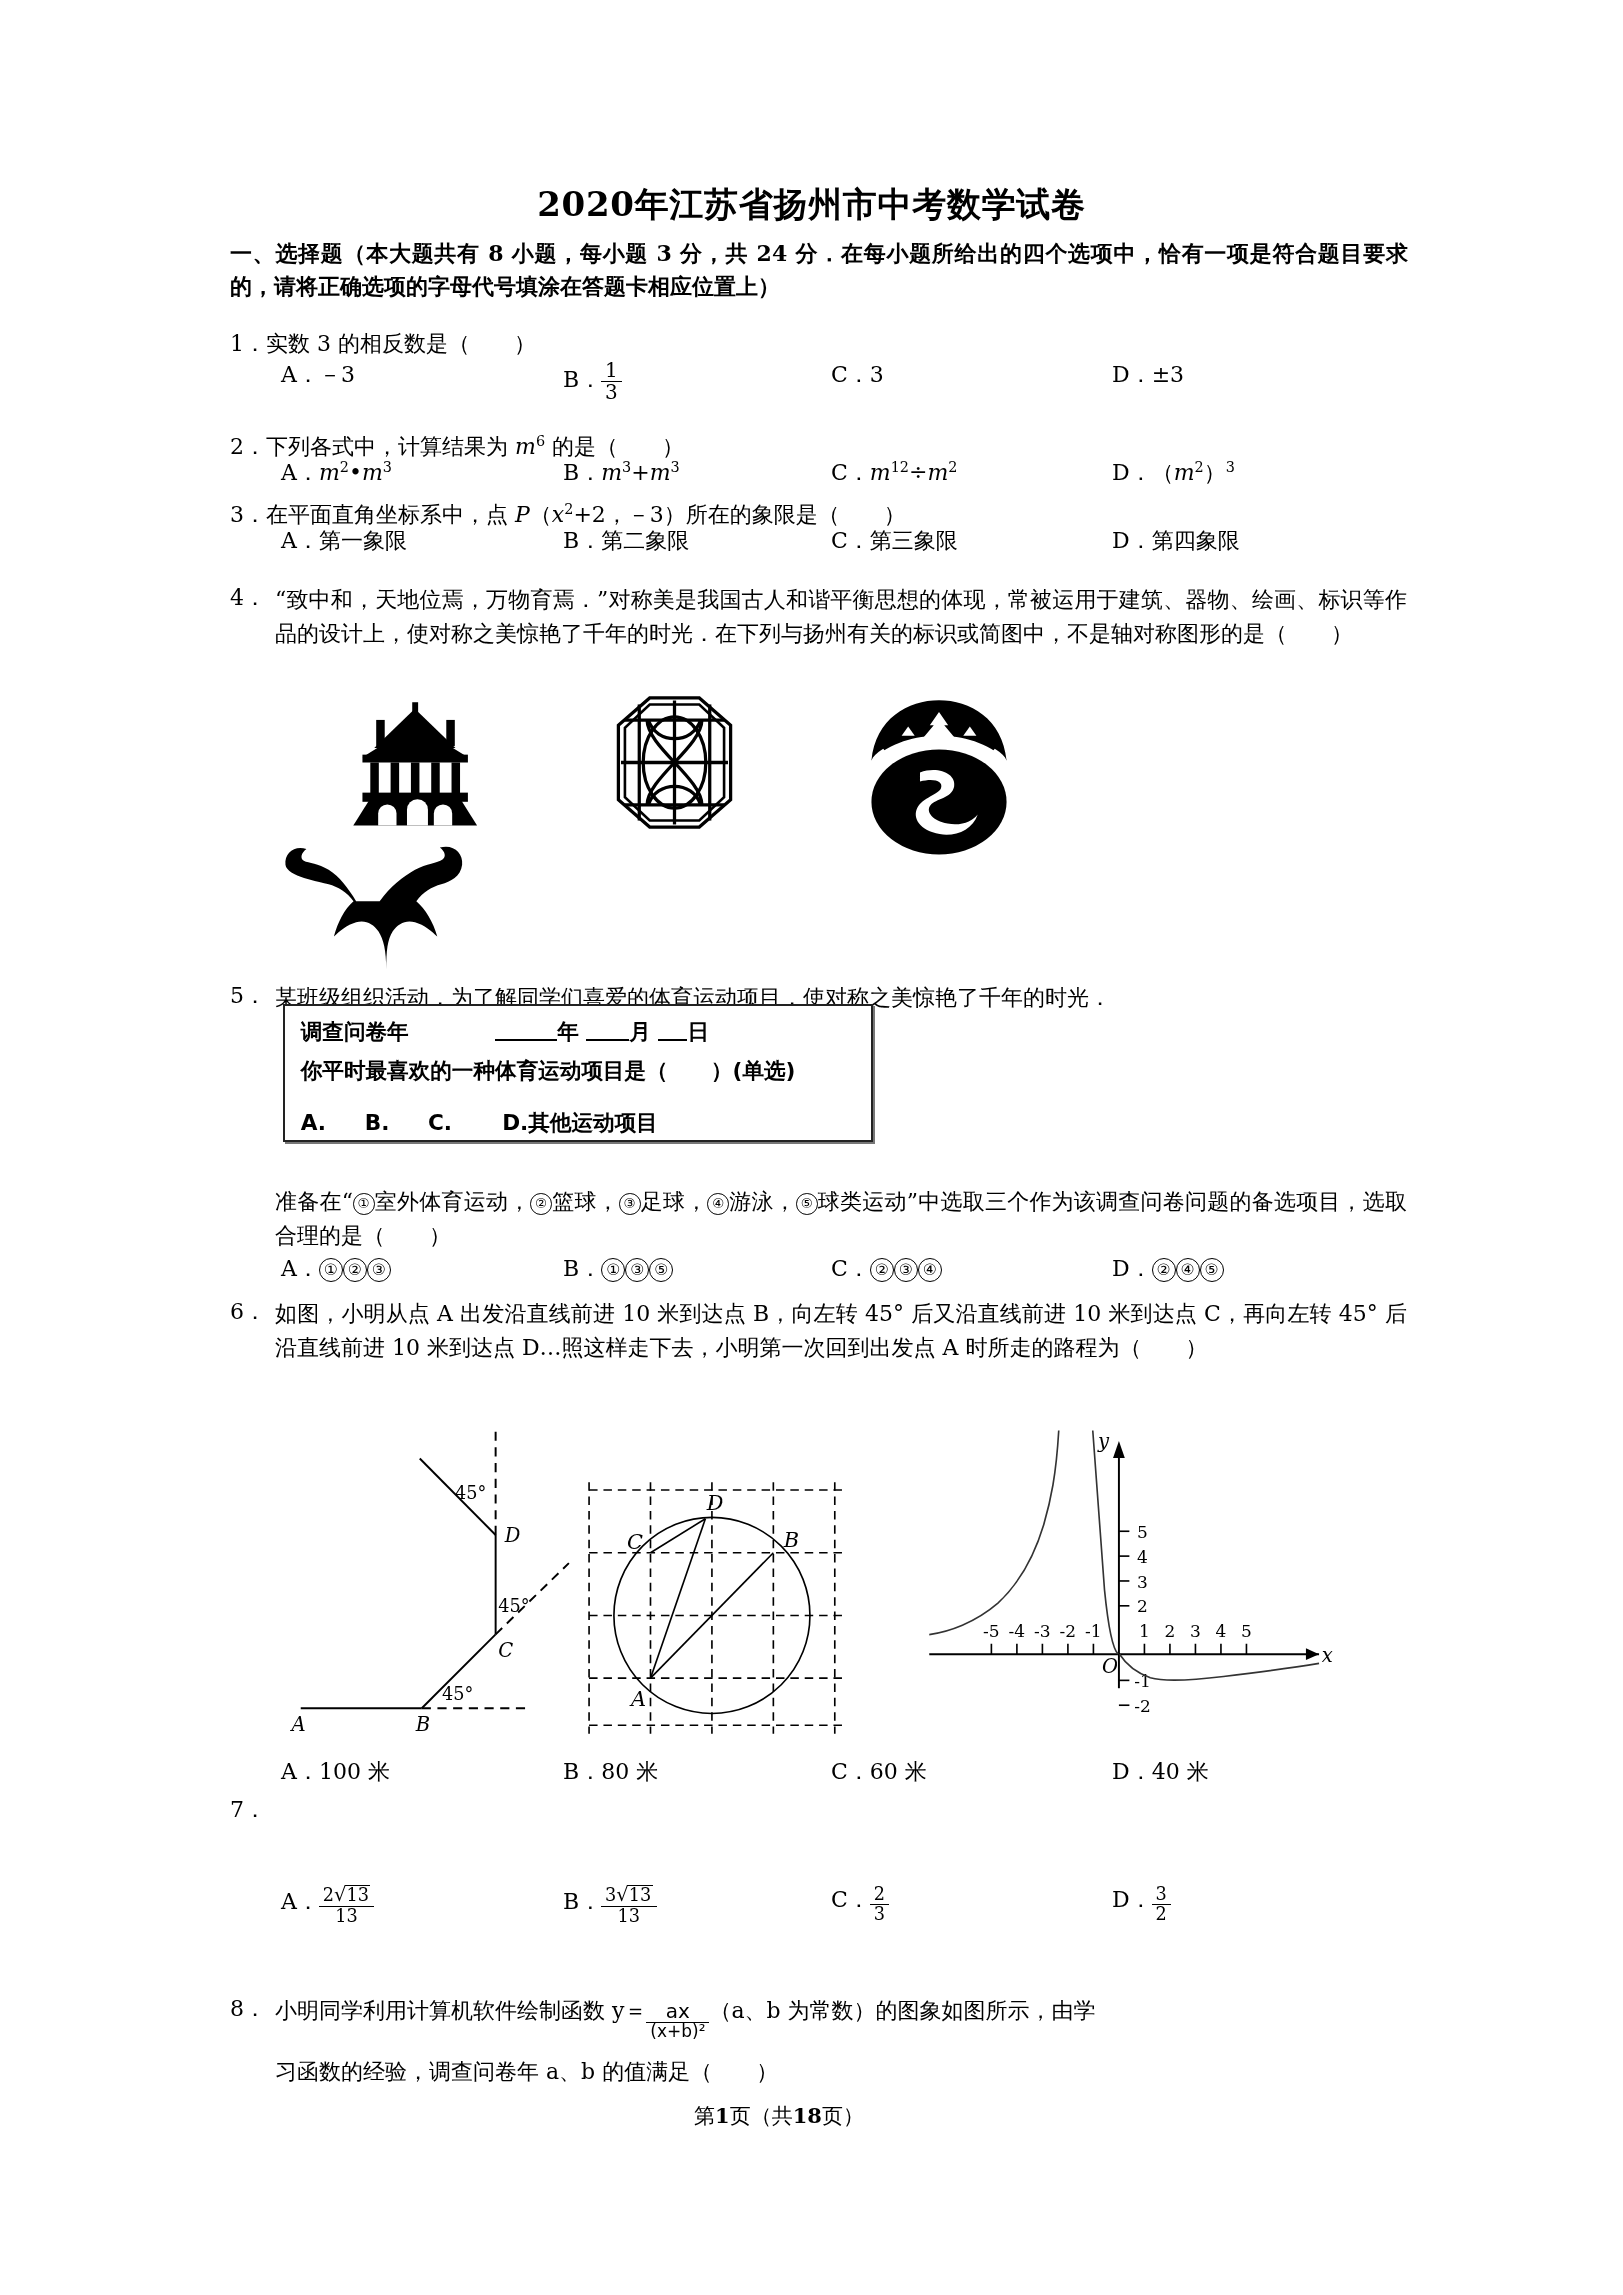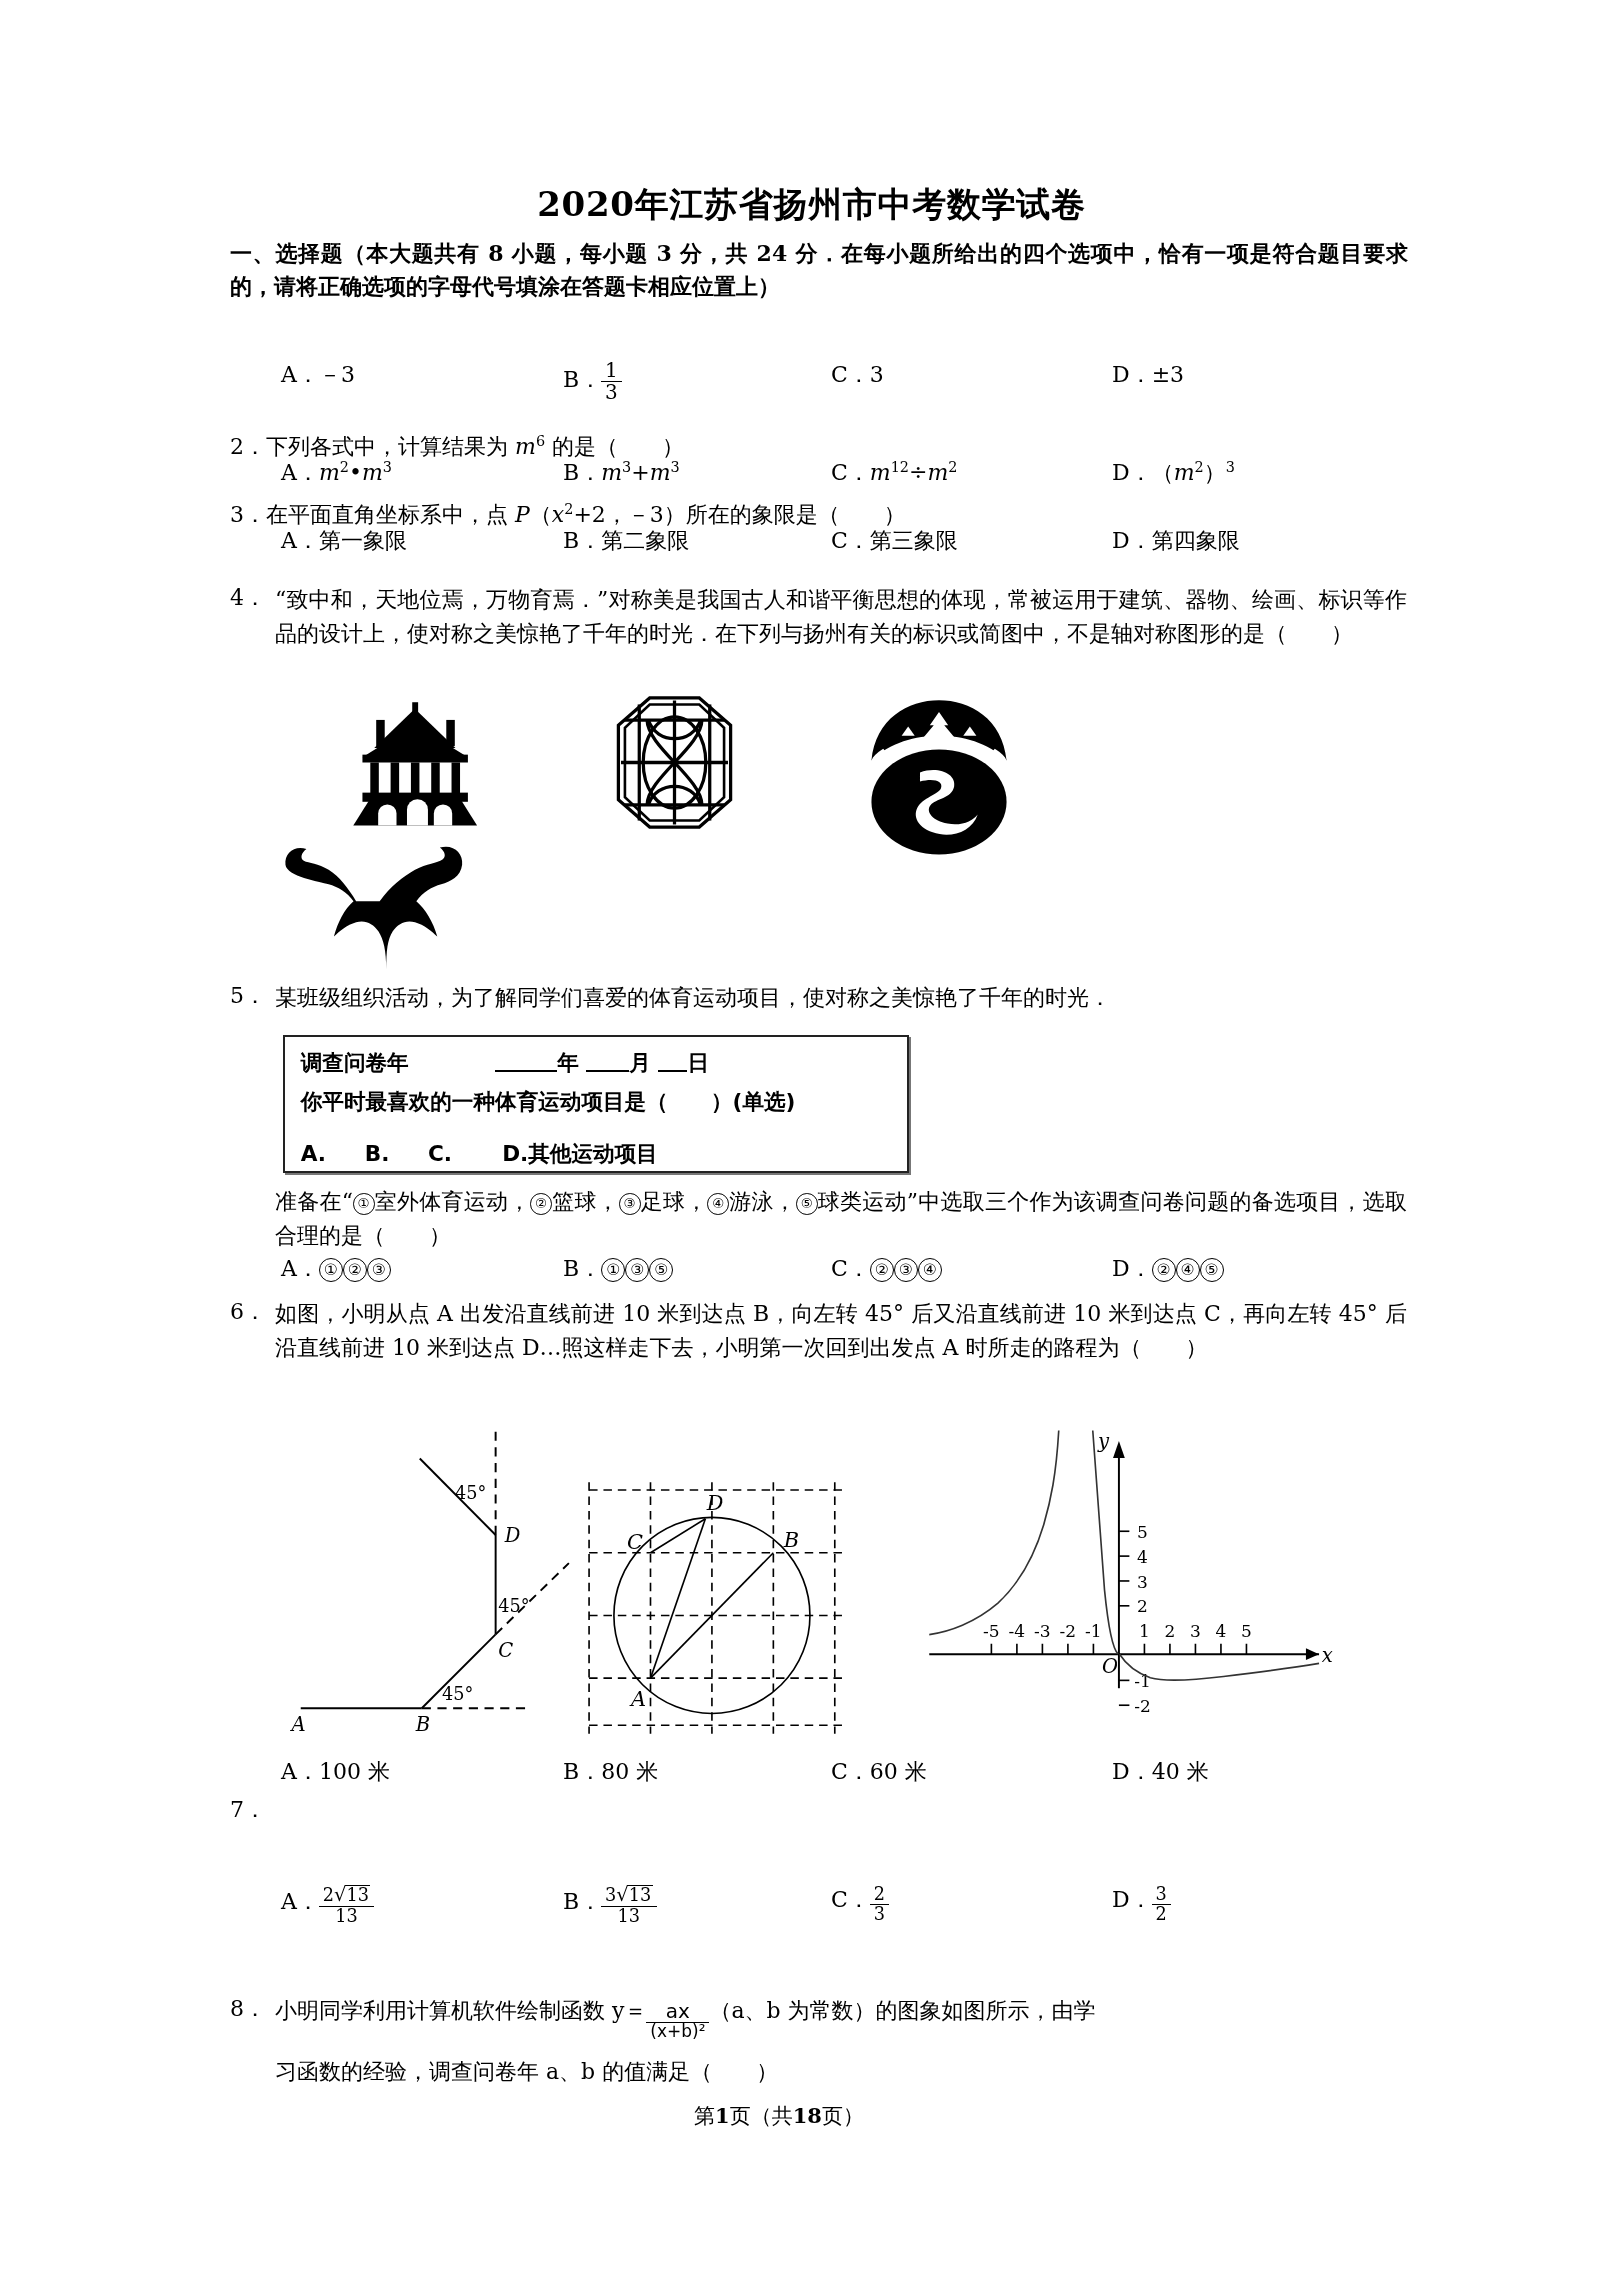--- a/index.html
+++ b/index.html
@@ -68,20 +68,23 @@
 </style>
 </head>
 <body>
 
 <div class="page">
 
   <div class="title">2020年江苏省扬州市中考数学试卷</div>
 
   <div class="intro">一、选择题（本大题共有 8 小题，每小题 3 分，共 24 分．在每小题所给出的四个选项中，恰有一项是符合题目要求的，请将正确选项的字母代号填涂在答题卡相应位置上）</div>
 
+  <div class="q" style="left:230px;top:327px;width:1178px;">
+    <span>1．</span><span>实数 3 的相反数是（　　）</span>
+  </div>
   <div class="opts" style="left:230px;top:360px;">
     <span class="opt o-a"><span>A．</span><span>－3</span></span>
     <span class="opt o-b"><span>B．</span><span class="frac"><span class="n">1</span><span class="d">3</span></span></span>
     <span class="opt o-c"><span>C．</span><span>3</span></span>
     <span class="opt o-d"><span>D．</span><span>±3</span></span>
   </div>
 
   <div class="q" style="left:230px;top:424px;width:1178px;">
     <span>2．</span><span>下列各式中，计算结果为 <i>m</i><span class="sup">6</span> 的是（　　）</span>
   </div>
@@ -167,21 +170,21 @@
     <svg width="229" height="131" viewBox="0 0 350 200">
       <g fill="#000">
         <path d="M16 36 C14 18 30 6 48 12 C40 18 38 26 44 30 C52 34 66 34 82 44 C98 54 112 72 124 92 L160 92 C176 70 196 54 214 44 C232 34 248 34 256 28 C262 24 260 16 252 10 C272 4 288 18 286 36 C284 54 268 62 254 66 C240 70 226 78 216 92 C230 104 242 124 248 146 C240 138 228 128 214 124 C200 120 188 126 180 138 C172 150 170 168 170 196 C170 168 166 150 158 138 C150 126 138 120 124 124 C110 128 98 138 90 146 C96 124 106 104 120 92 C110 78 96 70 82 66 C68 62 18 54 16 36 Z"></path>
       </g>
     </svg>
   </div>
 
   <div class="qnum" style="left:230px;top:981px;">5．</div>
   <div class="qbody" style="left:275px;top:981px;width:1132px;">某班级组织活动，为了解同学们喜爱的体育运动项目，使对称之美惊艳了千年的时光．</div>
 
-  <div class="qbox" style="left:283px;top:1035px;width:586px;height:134px;padding-left:36px;">
+  <div class="qbox" style="left:283px;top:1004px;width:586px;height:134px;">
     <div class="line" style="left:15.7px;top:10.5px;">
       <span>调查问卷年</span>
       <span style="display:inline-block;width:79px;"></span><span class="blank" style="width:62px;"></span><span>年</span>
       <span class="blank" style="width:43px;"></span><span>月</span>
       <span class="blank" style="width:29px;"></span><span>日</span>
     </div>
     <div class="line" style="left:15.7px;top:50px;">你平时最喜欢的一种体育运动项目是（　　）(单选)</div>
     <div class="line" style="left:15.7px;top:90px;margin-top:12px;">
       <span>A.</span>
       <span style="display:inline-block;width:23.6px;"></span>

